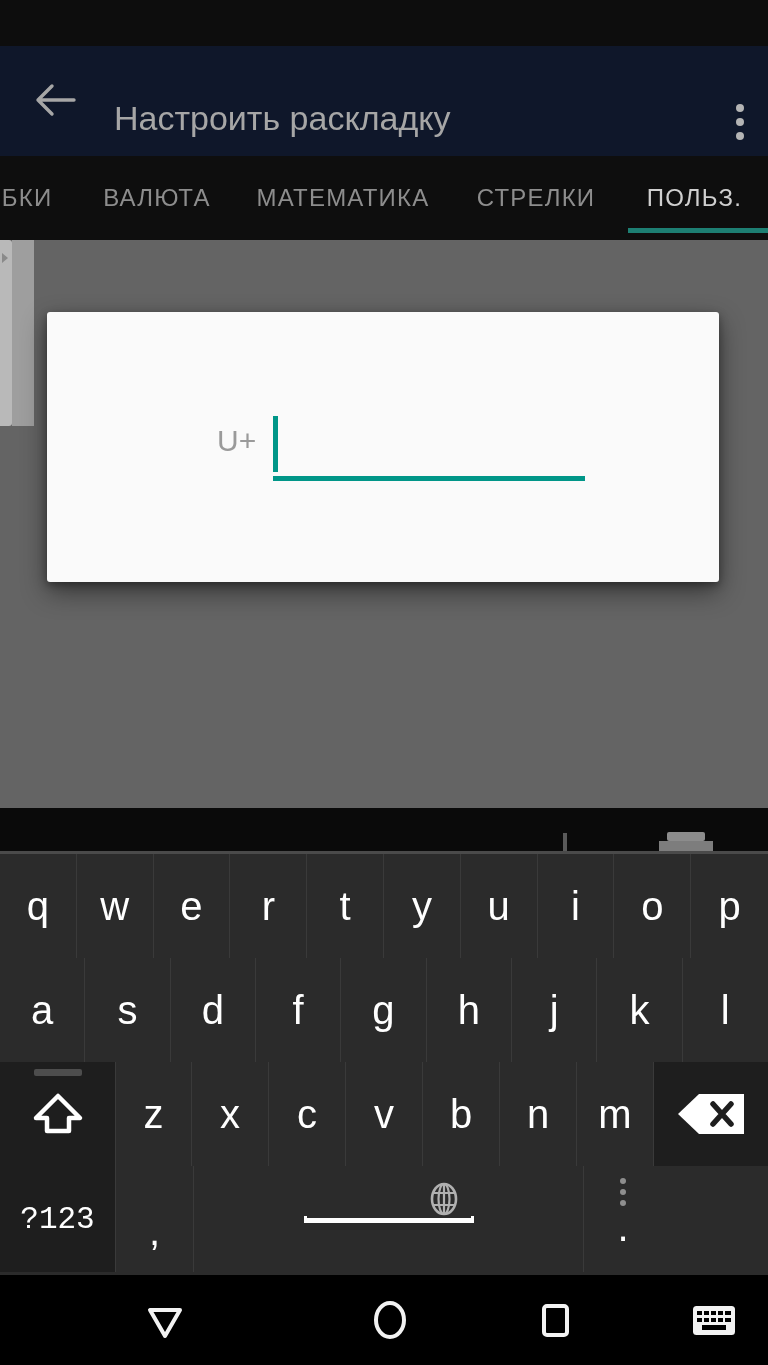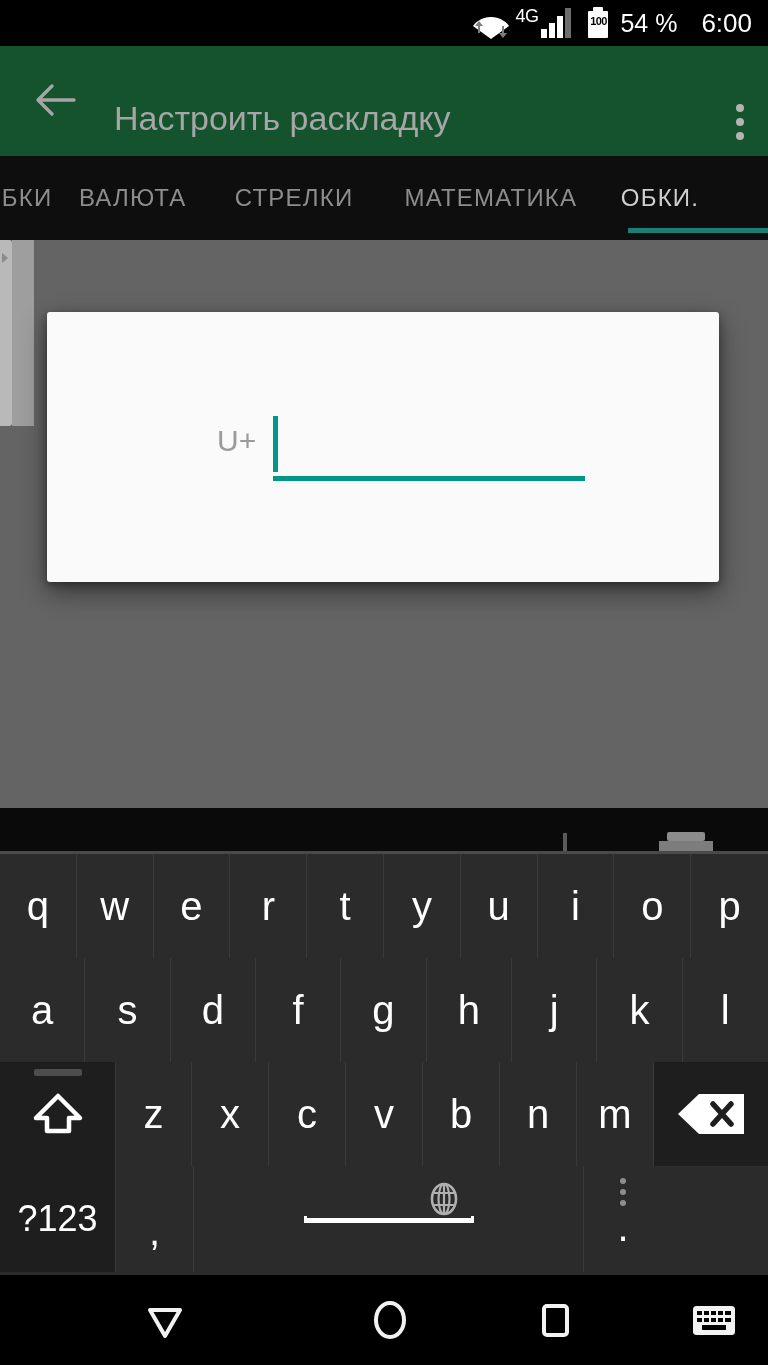--- a/index.html
+++ b/index.html
@@ -22,39 +22,39 @@
   .batt{ position:relative; width:26px; height:32px; margin-right:9px; }
   .batt-body{ position:absolute; left:3px; top:4px; width:20px; height:27px; background:#fff; border-radius:1px;}
   .batt-cap{ position:absolute; left:8px; top:0px; width:10px; height:5px; background:#fff; border-radius:1px 1px 0 0;}
   .batt-txt{ position:absolute; left:3px; top:8px; width:20px; text-align:center; font-size:11px;
              font-weight:bold; color:#000; font-family:"Liberation Sans",sans-serif; letter-spacing:-0.6px;}
   .sb-pct{ font-size:25px; color:#fff; margin-right:24px; letter-spacing:0px; }
   .sb-clock{ font-size:26px; color:#fff; font-weight:400; letter-spacing:0px; }
 
   
   .appbar{
-    position:absolute; left:0; top:46px; width:768px; height:110px; background:#14532d;
+    position:absolute; left:0; top:46px; width:768px; height:110px; background:#0f172a;
   }
   .back-arrow{ position:absolute; left:30px; top:30px; width:48px; height:48px; cursor:pointer; }
   .appbar-title{
     position:absolute; left:114px; top:72px; transform:translateY(-50%);
     font-size:34px; color:#a6a6a6; white-space:nowrap;
   }
   .overflow-dots{ position:absolute; right:24px; top:76px; transform:translateY(-50%);
     width:8px; display:flex; flex-direction:column; gap:6px; cursor:pointer;}
   .overflow-dots i{ display:block; width:8px; height:8px; border-radius:50%; background:#b4b4b4; }
 
   
   .tabbar{
     position:absolute; left:0; top:156px; width:768px; height:84px; background:#0e0e0e;
     display:flex; align-items:center; overflow:hidden;
   }
   .tab{
     font-size:24px; color:#8d8d8d; letter-spacing:1.2px; white-space:nowrap;
-    height:84px; display:flex; align-items:center; justify-content:flex-start; cursor:pointer;
+    height:84px; display:flex; align-items:center; justify-content:center; cursor:pointer;
   }
   .tab.active{ color:#cfcfcf; }
   .tab-indicator{ position:absolute; left:628px; top:228px; width:200px; height:5px; background:#1d7f73; }
 
   
   .edge-panel{ position:absolute; left:0; top:240px; width:12px; height:186px;
                background:#b9b9b9; border-radius:0 3px 3px 0; }
   .edge-caret{ position:absolute; left:2px; top:253px; width:0;height:0;
                border-left:6px solid #8a8a8a; border-top:5px solid transparent; border-bottom:5px solid transparent;}
   .edge-panel2{ position:absolute; left:12px; top:240px; width:22px; height:186px; background:#9e9e9e; }
@@ -93,21 +93,21 @@
   .krow.r2{ top:107px; height:104px; }
   .krow.r3{ top:211px; height:104px; }
   .krow.r4{ top:315px; height:106px; }
   .key{
     position:relative; background:#2b2b2b; color:#fff; display:flex; align-items:center;
     justify-content:center; font-size:40px; font-weight:300; cursor:pointer;
     border-right:1px solid #3a3a3a;
   }
   .key:last-child{ border-right:none; }
   .key.dark{ background:#1e1e1e; }
-  .key.small{ font-size:36px; }
+  .key.small{ font-size:31px;font-family:Liberation Mono, monospace; }
   .key.tiny{ font-size:30px; }
   .shift-ind{ position:absolute; left:50%; top:7px; transform:translateX(-50%);
               width:48px; height:7px; background:#4d4d4d; border-radius:2px; }
   .globe-ic{ position:absolute; right:122px; top:14px; }
   .sp-dots{ position:absolute; left:50%; top:12px; transform:translateX(-50%);
             display:flex; flex-direction:column; gap:5px; }
   .sp-dots i{ width:6px; height:6px; border-radius:50%; background:#8e8e8e; display:block;}
   .space-bar{ width:170px; height:7px; border-left:3px solid #fff; border-right:3px solid #fff;
               border-bottom:5px solid #fff; }
   
@@ -118,45 +118,20 @@
   
   .navbar{ position:absolute; left:0; top:1275px; width:768px; height:90px; background:#000;
            display:flex; align-items:center; }
   .nav-btn{ display:flex; align-items:center; justify-content:center; cursor:pointer; height:90px; }
 </style>
 </head>
 <body>
 
 <div id="screen">
 
-  <div class="statusbar">
-    <div class="sb-item wifi-wrap">
-      <svg width="40" height="32" viewBox="0 0 40 32">
-        <path d="M20 9 C30 9 36 15 38 18 L20 31 L2 18 C4 15 10 9 20 9 Z" fill="#ffffff"></path>
-        <path d="M7 25 l0 -7 -3 0 4 -5 4 5 -3 0 0 7 z" fill="#7d7d7d"></path>
-        <path d="M33 18 l0 7 3 0 -4 5 -4 -5 3 0 0 -7 z" fill="#7d7d7d"></path>
-      </svg>
-    </div>
-    <div class="sb-item net-4g">4G</div>
-    <div class="sb-item sig">
-      <svg width="34" height="30" viewBox="0 0 34 30">
-        <rect x="0" y="21" width="6" height="9" fill="#ffffff"></rect>
-        <rect x="8" y="15" width="6" height="15" fill="#ffffff"></rect>
-        <rect x="16" y="8" width="6" height="22" fill="#ffffff"></rect>
-        <rect x="24" y="0" width="6" height="30" fill="#6e6e6e"></rect>
-      </svg>
-    </div>
-    <div class="sb-item batt">
-      <div class="batt-cap"></div>
-      <div class="batt-body"></div>
-      <div class="batt-txt">100</div>
-    </div>
-    <div class="sb-pct">54 %</div>
-    <div class="sb-clock">6:00</div>
-  </div>
 
   <div class="appbar">
     <div class="back-arrow">
       <svg width="48" height="48" viewBox="0 0 48 48">
         <path d="M44 24 L8 24 M22 10 L8 24 L22 38" stroke="#a6a6a6" stroke-width="3.4" fill="none" stroke-linecap="round" stroke-linejoin="round"></path>
       </svg>
     </div>
     <div class="appbar-title">Настроить раскладку</div>
     <div class="overflow-dots">
       <i></i>
@@ -165,28 +140,28 @@
     </div>
   </div>
 
   <div class="tabbar">
     <div class="tab" style="width:112px;justify-content:flex-start;padding-left:0px;margin-left:-18px;">
       <span>ОБКИ</span>
     </div>
     <div class="tab" style="width:180px;">
       <span>ВАЛЮТА</span>
     </div>
+    <div class="tab" style="width:250px;">
+      <span>МАТЕМАТИКА</span>
+    </div>
     <div class="tab" style="width:196px;">
       <span>СТРЕЛКИ</span>
     </div>
-    <div class="tab" style="width:250px;">
-      <span>МАТЕМАТИКА</span>
-    </div>
     <div class="tab active" style="width:170px;">
-      <span>ОБКИ.</span>
+      <span>ПОЛЬЗ.</span>
     </div>
   </div>
   <div class="tab-indicator"></div>
 
   <div class="scrim"></div>
   <div class="edge-panel2"></div>
   <div class="edge-panel"></div>
   <div class="edge-caret"></div>
   <div class="black-gap"></div>
 

